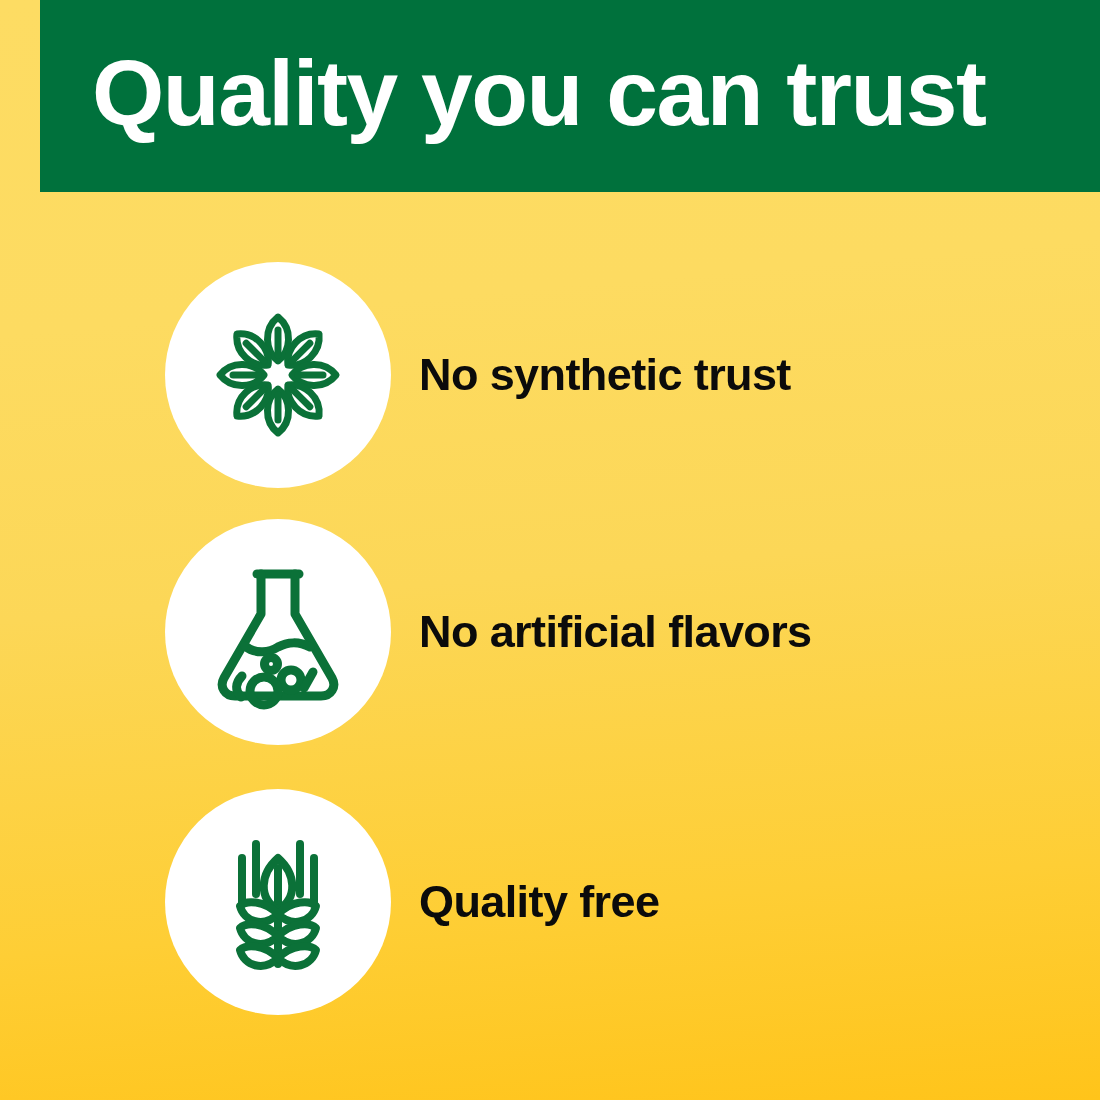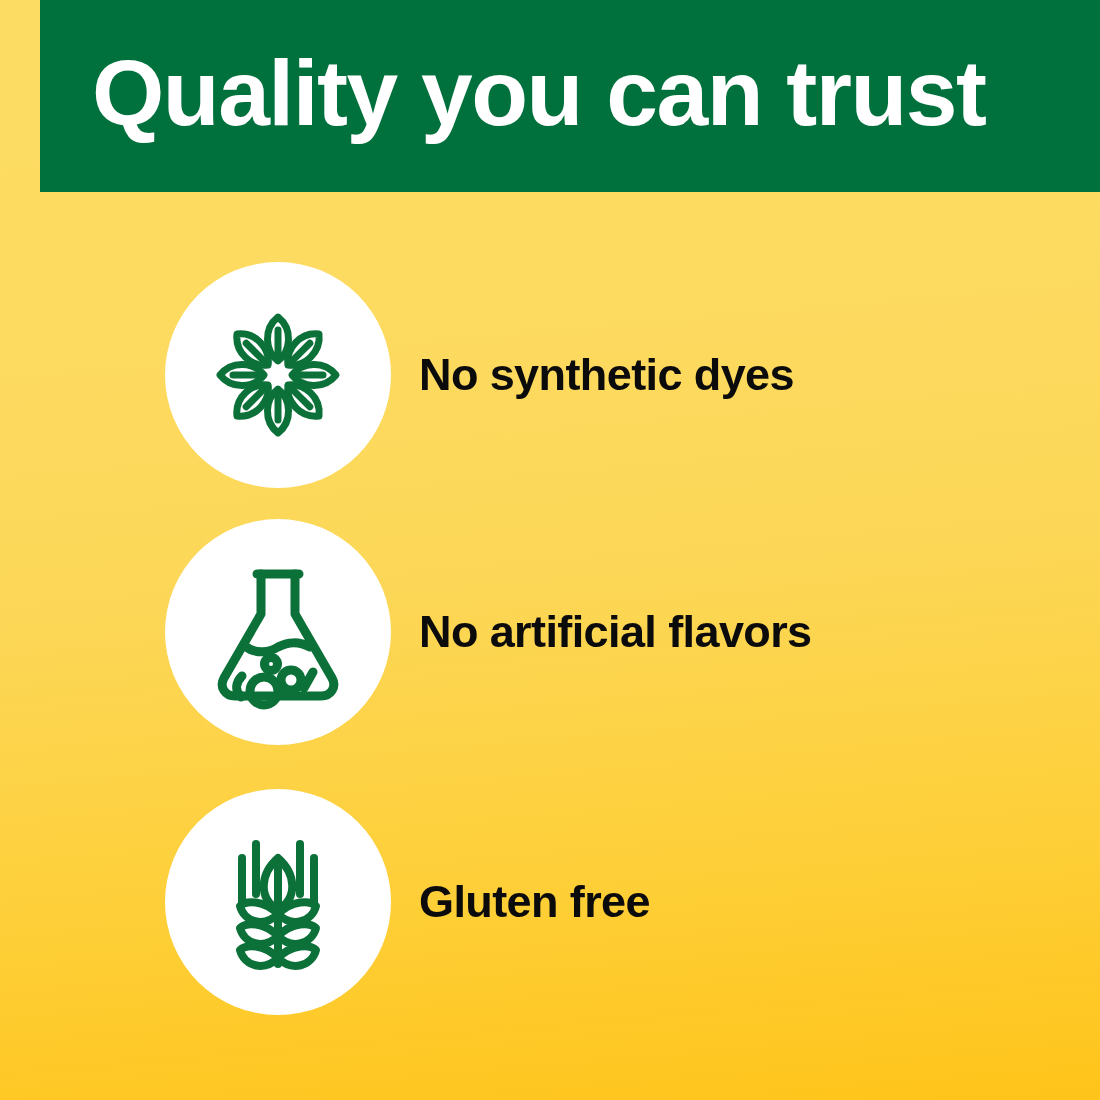--- a/index.html
+++ b/index.html
@@ -133,21 +133,21 @@
               <path d="M0,-20 L0,-45"></path>
             </g>
             <g transform="rotate(315)">
               <path d="M0,-14 C -13,-24 -15,-46 0,-58 C 15,-46 13,-24 0,-14 Z"></path>
               <path d="M0,-20 L0,-45"></path>
             </g>
           </g>
         </g>
       </svg>
     </div>
-    <p class="feature-label">No synthetic dyes</p>
+    <p class="feature-label">No synthetic trust</p>
   </div>
 
   <div class="feature-row" id="row-1">
     <div class="badge">
       <svg width="160" height="160" viewBox="0 0 160 160">
         <g fill="none" stroke="#0B7138" stroke-width="9" stroke-linecap="round" stroke-linejoin="round">
 
           <path d="M59,22 L101,22"></path>
           <path d="M63,22 L63,62 L26,126 C 21,135 27,144 37,144
                    L123,144 C133,144 139,135 134,126 L97,62 L97,22"></path>
@@ -188,16 +188,16 @@
           <path d="M80,92 C 94,78 112,78 118,84 C 114,100 94,106 80,92 Z"></path>
 
           <path d="M80,114 C 66,100 48,100 42,106 C 46,122 66,128 80,114 Z"></path>
           <path d="M80,114 C 94,100 112,100 118,106 C 114,122 94,128 80,114 Z"></path>
 
           <path d="M80,136 C 66,122 48,122 42,128 C 46,144 66,150 80,136 Z"></path>
           <path d="M80,136 C 94,122 112,122 118,128 C 114,144 94,150 80,136 Z"></path>
         </g>
       </svg>
     </div>
-    <p class="feature-label">Gluten free</p>
+    <p class="feature-label">Quality free</p>
   </div>
 
 </div>
 
 </body></html>

